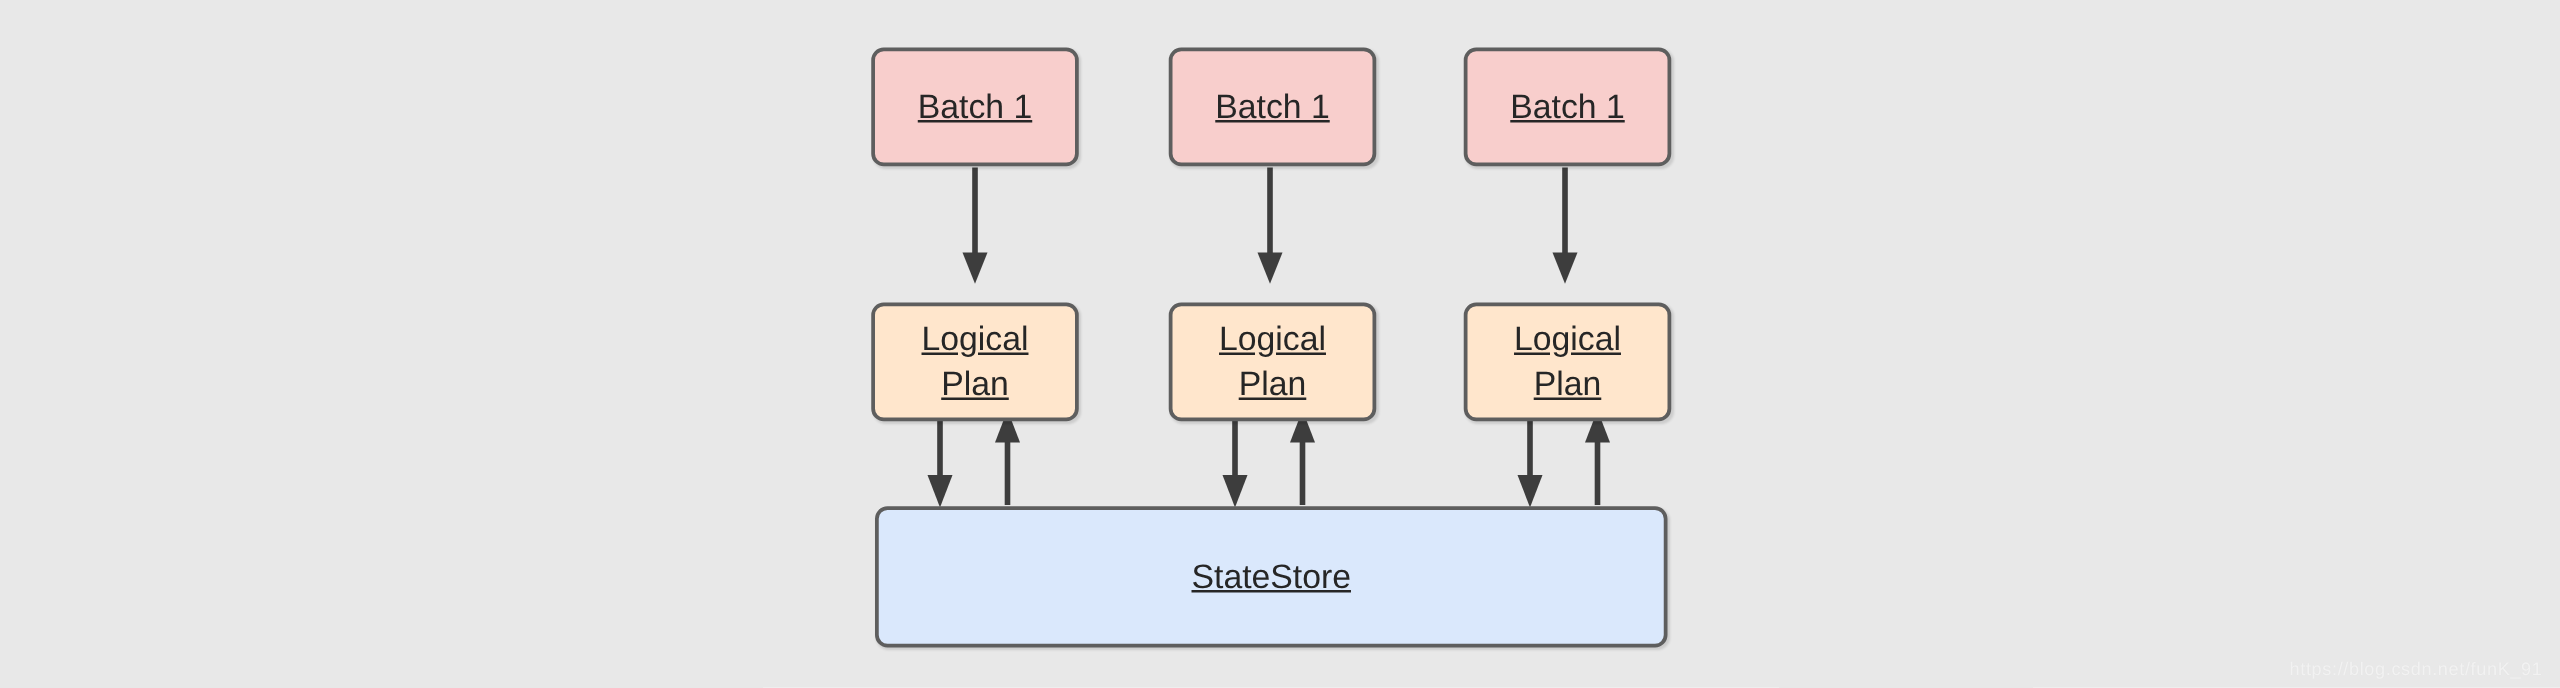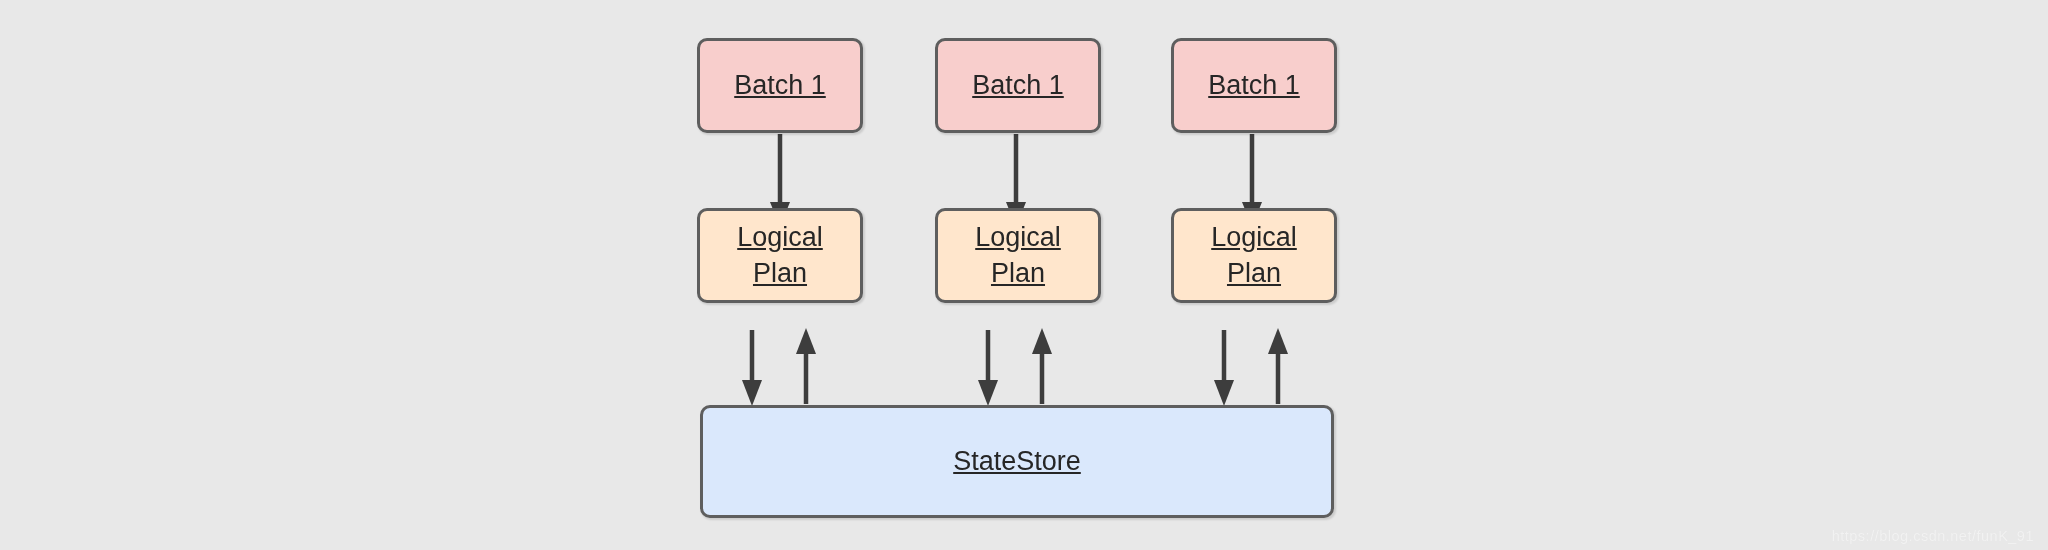--- a/index.html
+++ b/index.html
@@ -20,21 +20,21 @@
     align-items: center;
     justify-content: center;
     text-align: center;
     font-size: 27px;
     line-height: 1.32;
     color: var(--text, #262626);
     box-shadow: 1.5px 1.5px 2px rgba(0,0,0,0.12);
     text-decoration: underline;
   }
   .batch { background: var(--batch-fill, #f8cecc); width: 166px; height: 95px; top: 38px; }
-  .plan  { background: var(--plan-fill, #ffe6cc);  width: 166px; height: 95px; top: 208px; padding: 0 18px; }
+  .plan  { background: var(--plan-fill, #ffe6cc);  width: 166px; height: 95px; top: 242px; padding: 0 18px; }
   .batch1 { left: 697px; }  .batch2 { left: 935px; }  .batch3 { left: 1171px; }
   .plan1  { left: 697px; }  .plan2  { left: 935px; }  .plan3  { left: 1171px; }
   .store {
     background: var(--store-fill, #dae8fc);
     left: 700px; top: 405px; width: 634px; height: 113px;
   }
   svg.arrow-layer {
     position: absolute;
     left: 0; top: 0;
     width: 2048px; height: 550px;

